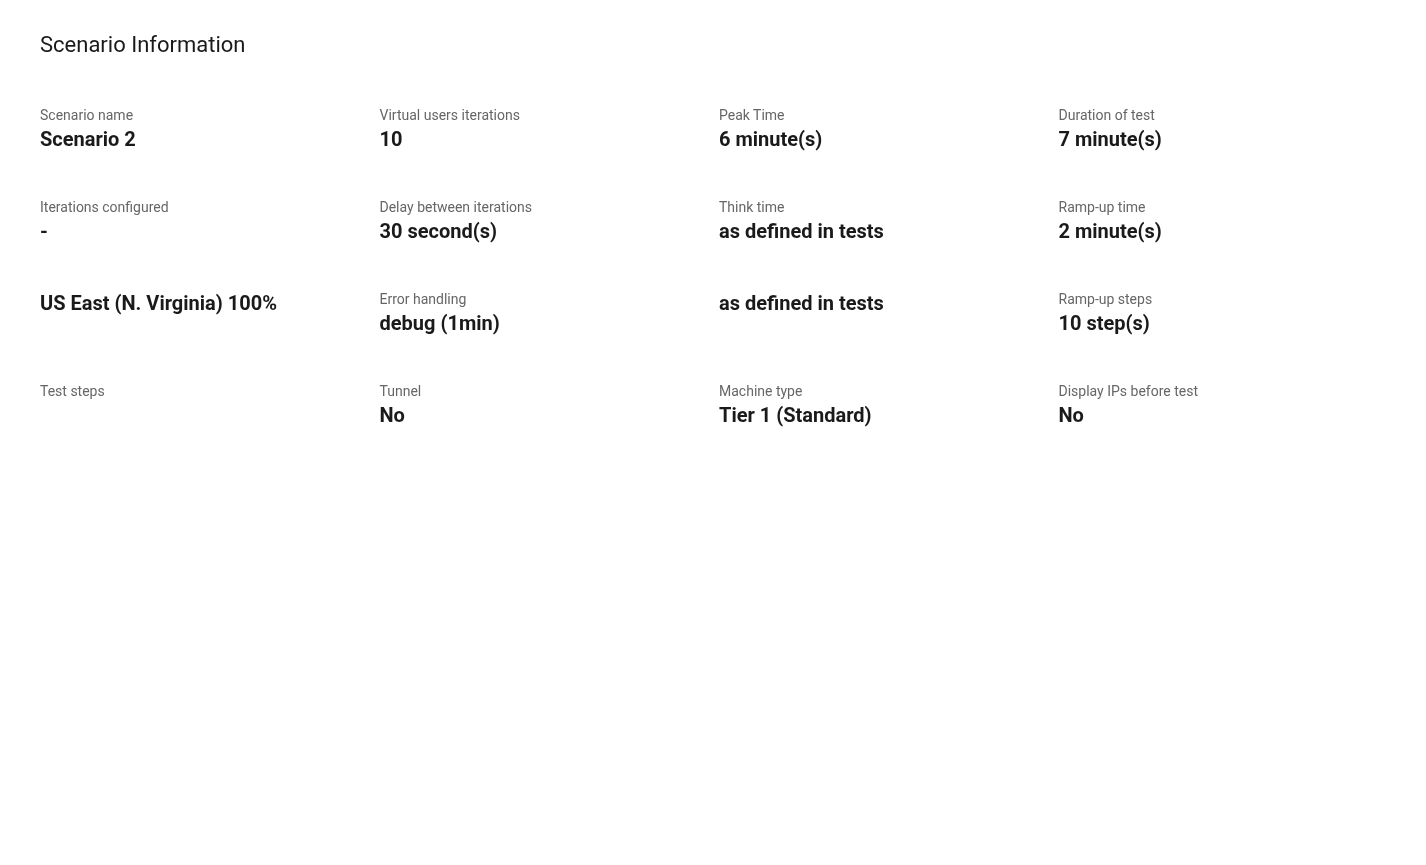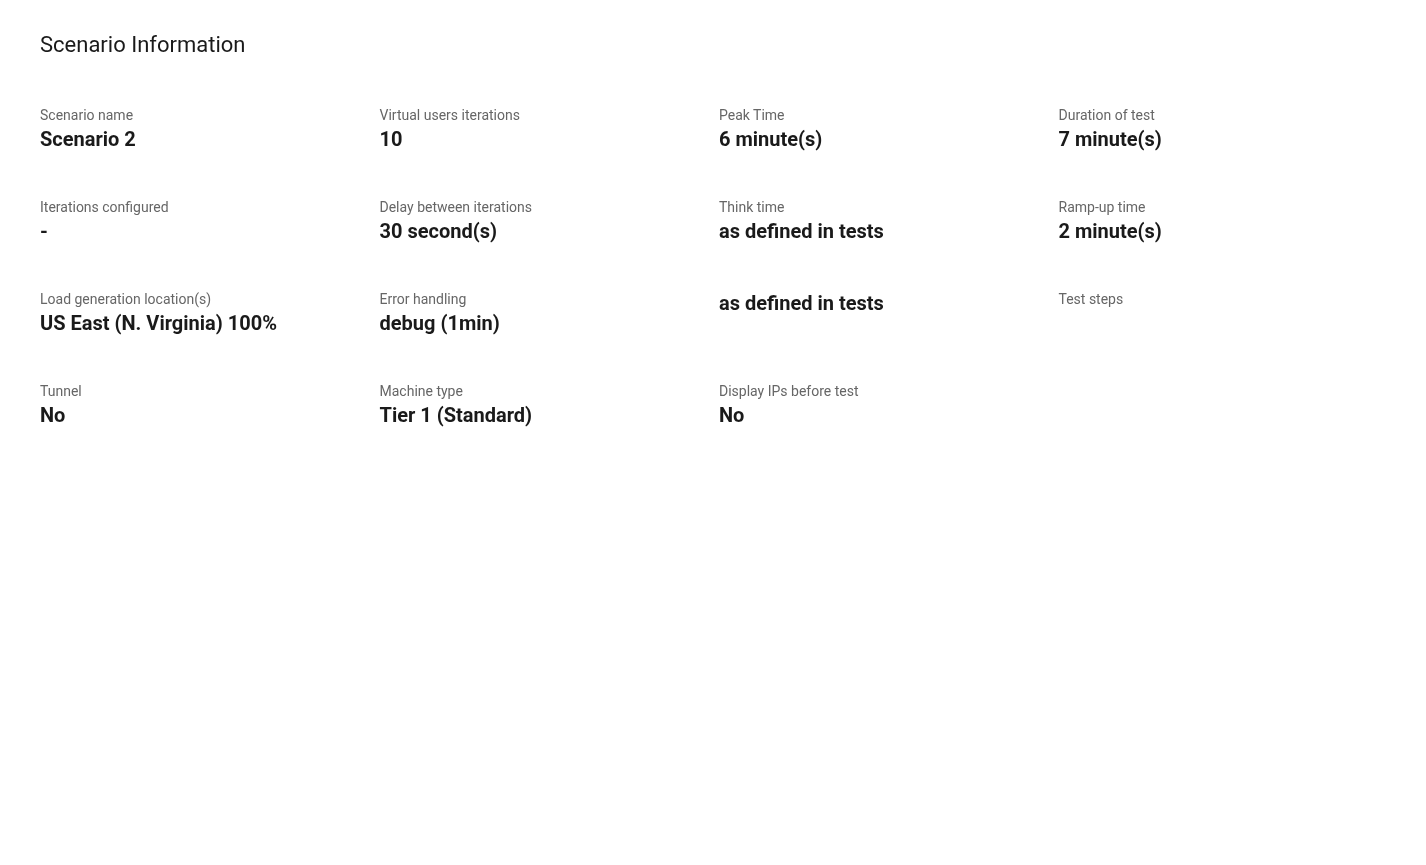--- a/index.html
+++ b/index.html
@@ -79,29 +79,32 @@
       </div>
     <div class="info-item">
         <div class="info-label">Think time</div>
         <div class="info-value">as defined in tests</div>
       </div>
     <div class="info-item">
         <div class="info-label">Ramp-up time</div>
         <div class="info-value">2 minute(s)</div>
       </div>
     <div class="info-item">
-        <div class="info-label">Load generation location(s)</div>
         <div class="info-value">US East (N. Virginia) 100%</div>
       </div>
     <div class="info-item">
         <div class="info-label">Error handling</div>
         <div class="info-value">debug (1min)</div>
       </div>
     <div class="info-item">
         <div class="info-value">as defined in tests</div>
+      </div>
+    <div class="info-item">
+        <div class="info-label">Ramp-up steps</div>
+        <div class="info-value">10 step(s)</div>
       </div>
     <div class="info-item">
         <div class="info-label">Test steps</div>
       </div>
     <div class="info-item">
         <div class="info-label">Tunnel</div>
         <div class="info-value">No</div>
       </div>
     <div class="info-item">
         <div class="info-label">Machine type</div>

